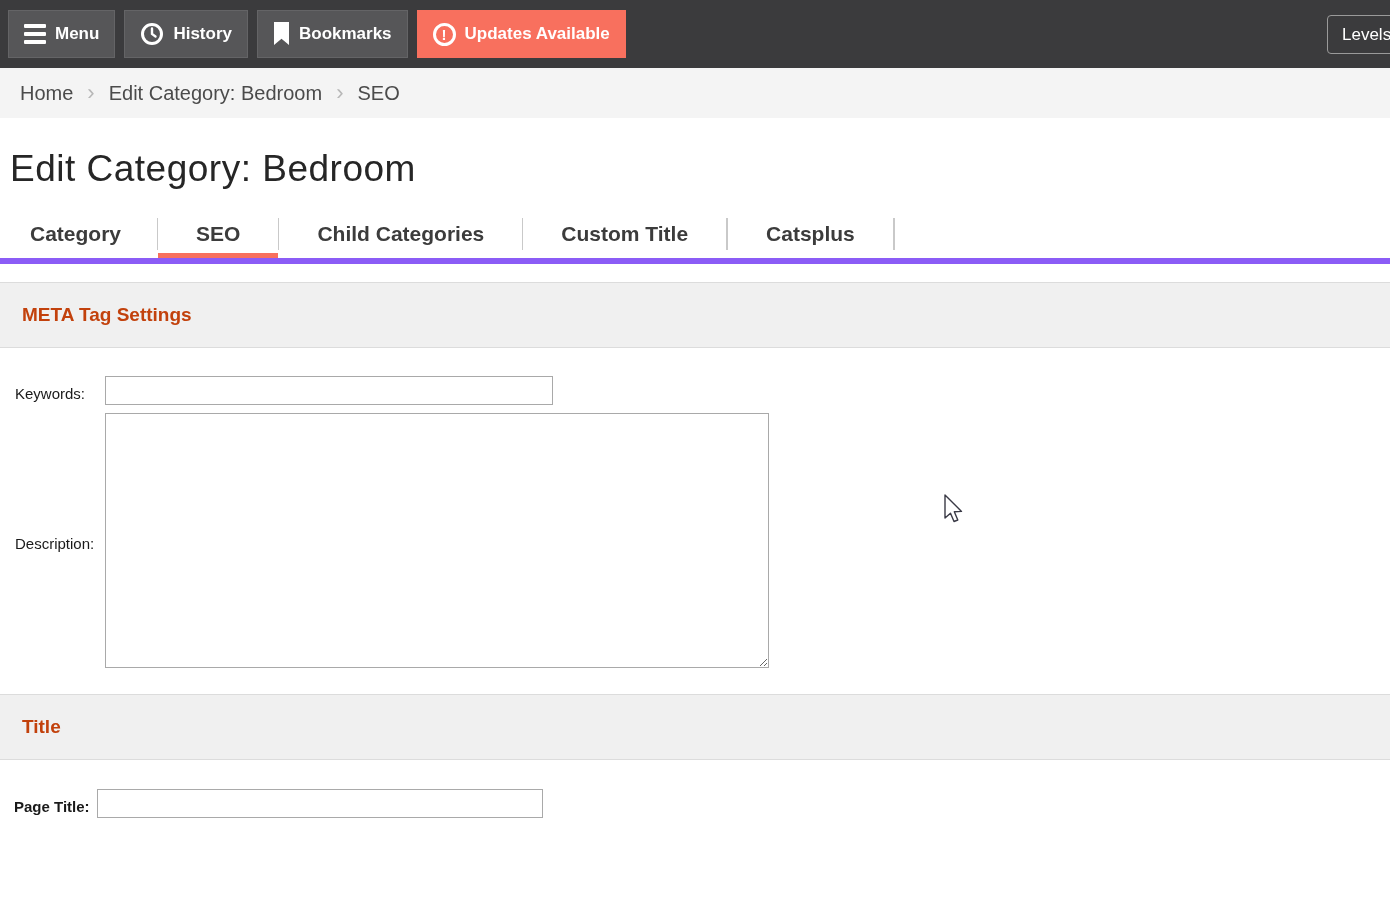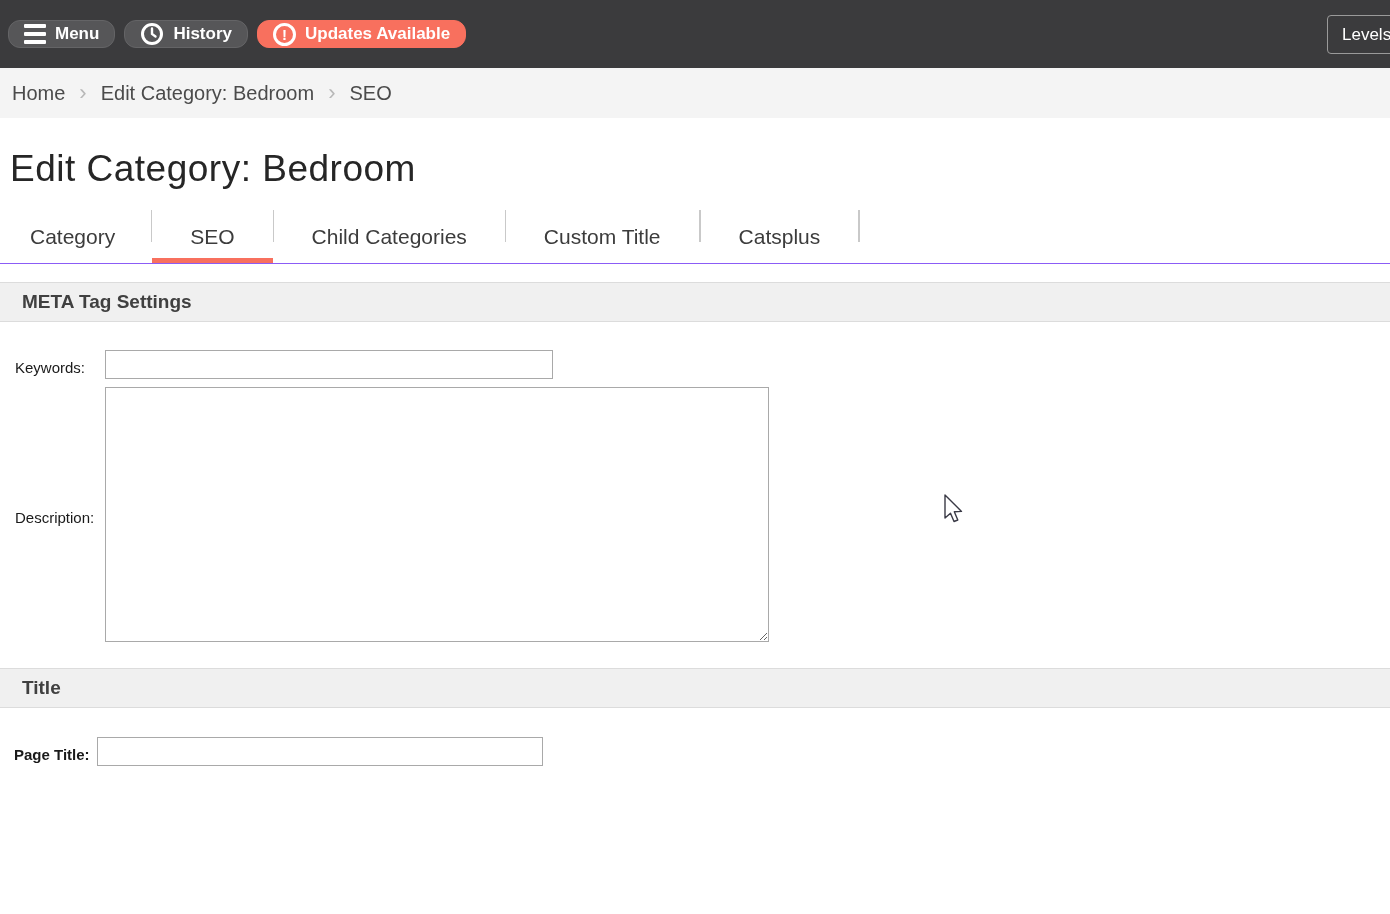--- a/index.html
+++ b/index.html
@@ -2,62 +2,62 @@
 <html><head>
 <meta charset="utf-8">
 <style>
   * { margin:0; padding:0; box-sizing:border-box; }
   html,body { width:1390px; height:914px; overflow:hidden; background:#fff;
               font-family:"Liberation Sans", sans-serif; position:relative; }
 
   
   .topbar { height:68px; background:#3b3b3d; display:flex; align-items:center;
             padding-left:8px; position:relative; }
-  .tb-btn { height:28px; margin-right:9px; padding:0 15px; border-radius:12px;
+  .tb-btn { height:48px; margin-right:9px; padding:0 15px; border-radius:0;
             background:#565658; border:1px solid #646466; color:#fff;
             font-size:17px; font-weight:bold; display:flex; align-items:center;
             gap:9px; cursor:pointer; white-space:nowrap; }
   .tb-btn.alert { background:#f8705e; border-color:#f8705e; }
   .levels-btn { position:absolute; left:1327px; top:15px; height:39px; width:110px;
             background:transparent; border:1px solid #9a9a9a; border-radius:4px;
             color:#fff; font-size:17px; display:flex; align-items:center;
             padding-left:14px; cursor:pointer; }
   
   .ico-menu { width:22px; display:inline-flex; flex-direction:column; gap:4px; }
   .ico-menu i { display:block; height:4px; background:#fff; border-radius:1px; }
   
   .ico-alert { width:23px; height:23px; border:3px solid #fff; border-radius:50%;
                display:inline-flex; align-items:center; justify-content:center;
                font-size:15px; font-weight:bold; color:#fff; line-height:1; }
 
   
   .breadcrumb { height:50px; background:#f4f4f4; display:flex; align-items:center;
-                padding-left:12px; font-size:20px; color:#4b4b4b; }
+                padding-left:20px; font-size:20px; color:#4b4b4b; }
   .crumb { cursor:pointer; }
   .crumb-sep { color:#b8b8b8; margin:0 14px; font-size:22px; }
 
   
   .page-title { margin:30px 0 0 10px; font-size:37px; font-weight:300;
                 color:#262626; letter-spacing:0.5px; }
 
   
-  .tabs { margin-top:20px; display:flex; align-items:flex-start; height:54px;
-          border-bottom:1px solid #8b5cf6; }
+  .tabs { margin-top:20px; display:flex; align-items:center; height:54px;
+          border-bottom:6px solid #8b5cf6;font-weight:bold; }
   .tab { height:100%; display:flex; align-items:center; padding:0 38px;
          font-size:21px; color:#3c3c3c; cursor:pointer; position:relative;
          white-space:nowrap; }
   .tab:first-child { padding-left:30px; padding-right:36px; }
   .tab.active:after { content:""; position:absolute; left:0; right:0; bottom:0;
          height:5px; background:#f8705e; }
   .tab-sep { width:1px; height:32px; background:#c9c9c9; flex:0 0 1px; }
 
   
-  .section-header { height:40px; background:#f0f0f0; border-top:1px solid #dcdcdc;
+  .section-header { height:66px; background:#f0f0f0; border-top:1px solid #dcdcdc;
          border-bottom:1px solid #dcdcdc; display:flex; align-items:center;
-         padding-left:22px; font-size:19px; font-weight:bold; color:#404040; }
+         padding-left:22px; font-size:19px; font-weight:bold; color:#c2410c; }
   .sec1 { margin-top:18px; }
   .sec2 { margin-top:26px; }
 
   .fields { padding-top:28px; }
   .frow { display:flex; align-items:center; margin-bottom:8px; }
   .flabel { width:105px; padding-left:15px; font-size:15px; color:#1a1a1a;
             padding-top:6px; }
   .txt-input { height:29px; border:1px solid #a9a9a9; background:#fff;
             font-size:15px; padding:0 6px; outline:none; }
   .kw-input { width:448px; }
@@ -88,20 +88,28 @@
   <button class="tb-btn">
     <span style="display:inline-flex">
       <svg width="24" height="24" viewBox="0 0 24 24">
         <circle cx="12" cy="12" r="9.5" fill="none" stroke="#fff" stroke-width="3"></circle>
         <path d="M12 6.5 V12 L15.5 14.5" fill="none" stroke="#fff" stroke-width="2.4" stroke-linecap="round"></path>
       </svg>
     </span>
     <span>History</span>
   </button>
 
+  <button class="tb-btn">
+    <span style="display:inline-flex">
+      <svg width="17" height="24" viewBox="0 0 17 24">
+        <path d="M1 0 h15 v23 l-7.5 -6.2 L1 23 Z" fill="#fff"></path>
+      </svg>
+    </span>
+    <span>Bookmarks</span>
+  </button>
 
   <button class="tb-btn alert">
     <span class="ico-alert">!</span>
     <span>Updates Available</span>
   </button>
 
   <button class="levels-btn">
     <span>Levels</span>
   </button>
 </div>

